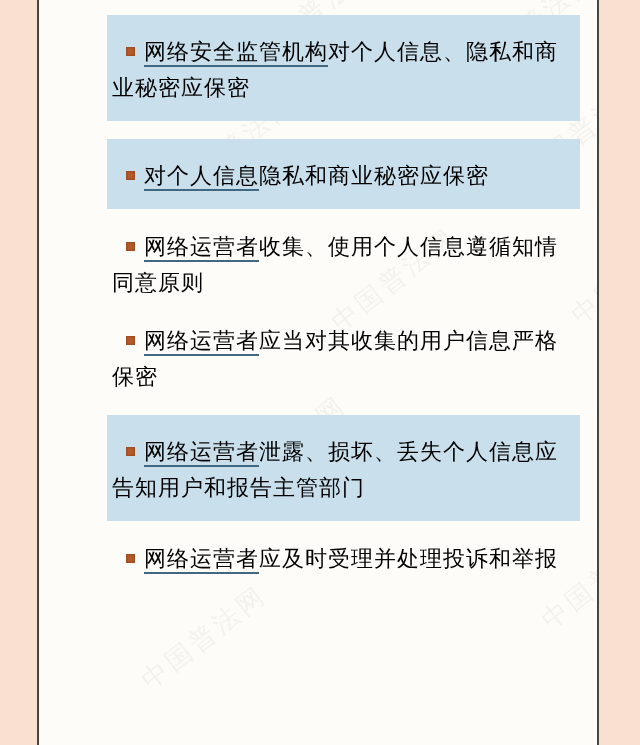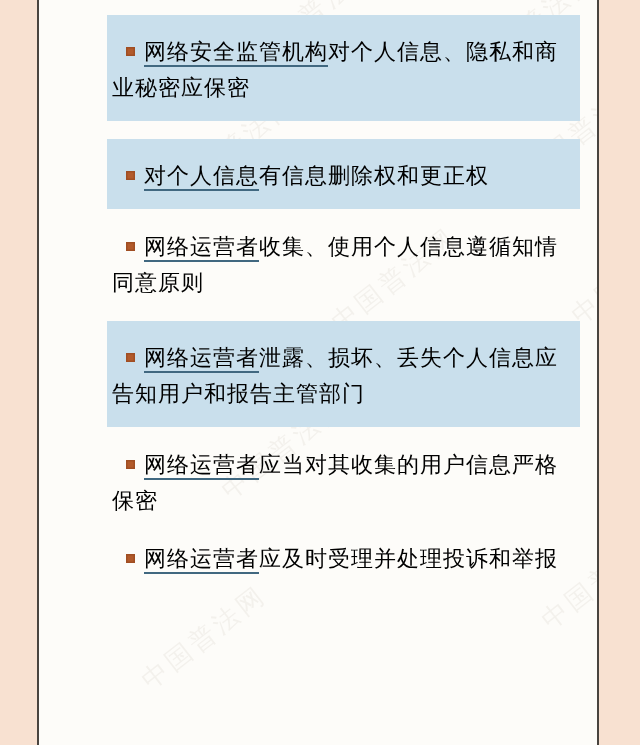--- a/index.html
+++ b/index.html
@@ -102,34 +102,34 @@
     <span class="watermark wm9">中国普法网</span>
 
     <div class="rows">
 
       <div class="row blue">
         <span class="bullet"></span><span class="lead">网络安全监管机构</span><span class="rest">对个人信息、隐私和商业秘密应保密</span>
       </div>
 
 
       <div class="row blue">
-        <span class="bullet"></span><span class="lead">对个人信息</span><span class="rest">有信息删除权和更正权</span>
+        <span class="bullet"></span><span class="lead">对个人信息</span><span class="rest">隐私和商业秘密应保密</span>
       </div>
 
       <div class="row">
         <span class="bullet"></span><span class="lead">网络运营者</span><span class="rest">收集、使用个人信息遵循知情同意原则</span>
       </div>
 
 
+      <div class="row">
+        <span class="bullet"></span><span class="lead">网络运营者</span><span class="rest">应当对其收集的用户信息严格保密</span>
+      </div>
+
       <div class="row blue">
         <span class="bullet"></span><span class="lead">网络运营者</span><span class="rest">泄露、损坏、丢失个人信息应告知用户和报告主管部门</span>
-      </div>
-
-      <div class="row">
-        <span class="bullet"></span><span class="lead">网络运营者</span><span class="rest">应当对其收集的用户信息严格保密</span>
       </div>
 
       <div class="row">
         <span class="bullet"></span><span class="lead">网络运营者</span><span class="rest">应及时受理并处理投诉和举报</span>
       </div>
 
     </div>
   </div>
 </div>
 

